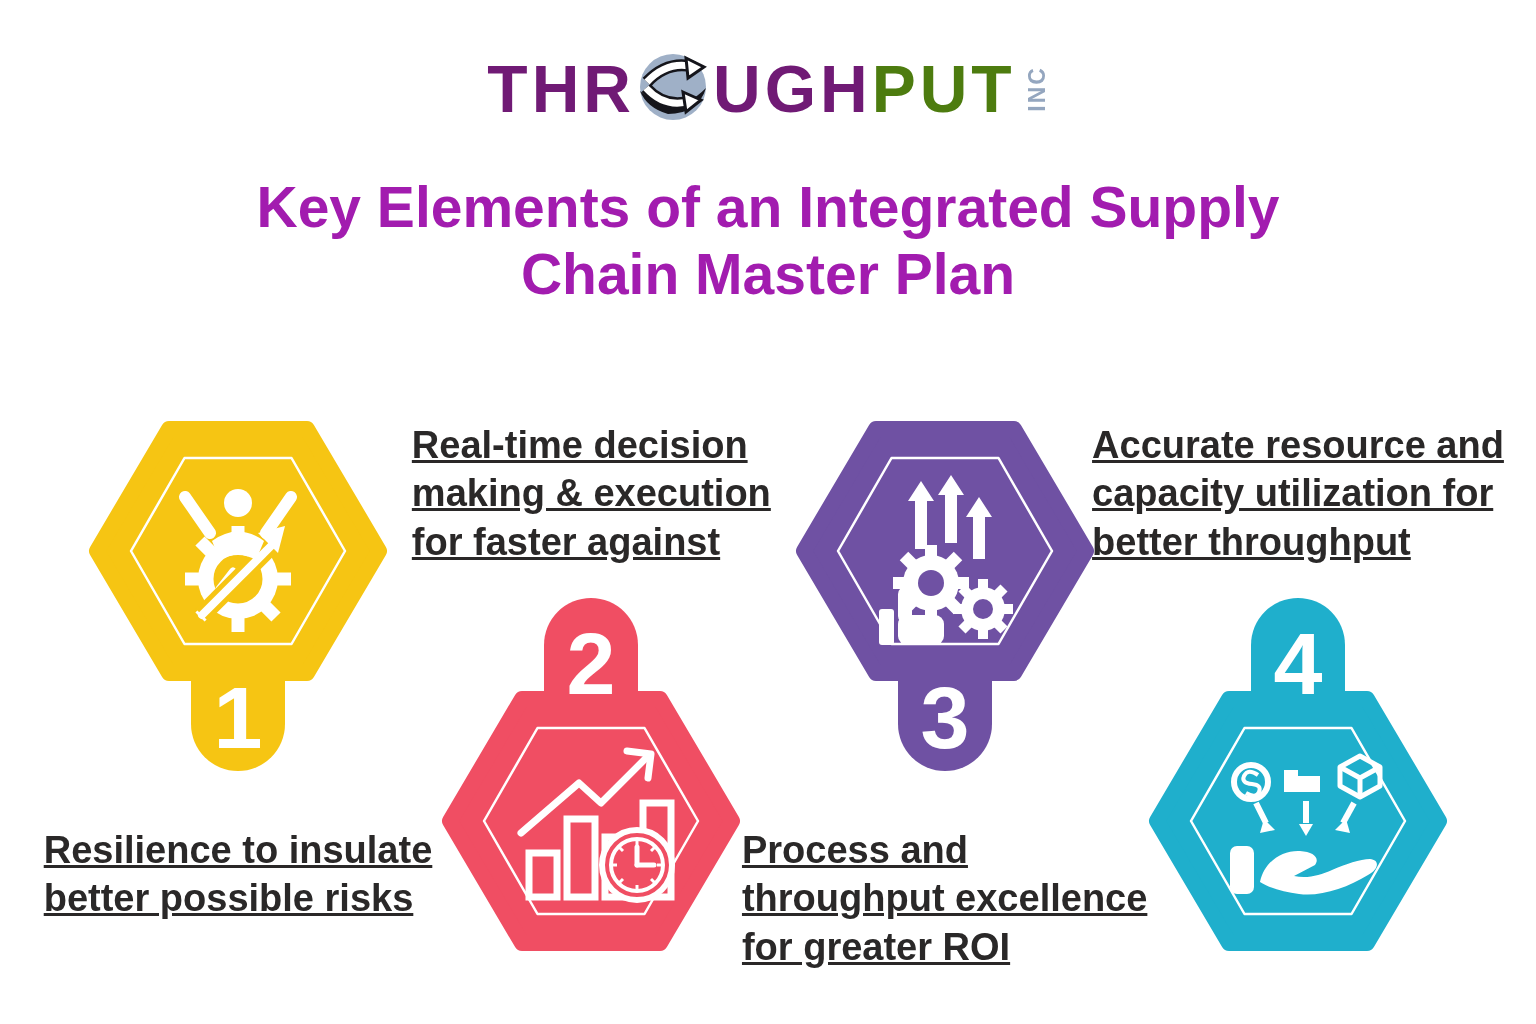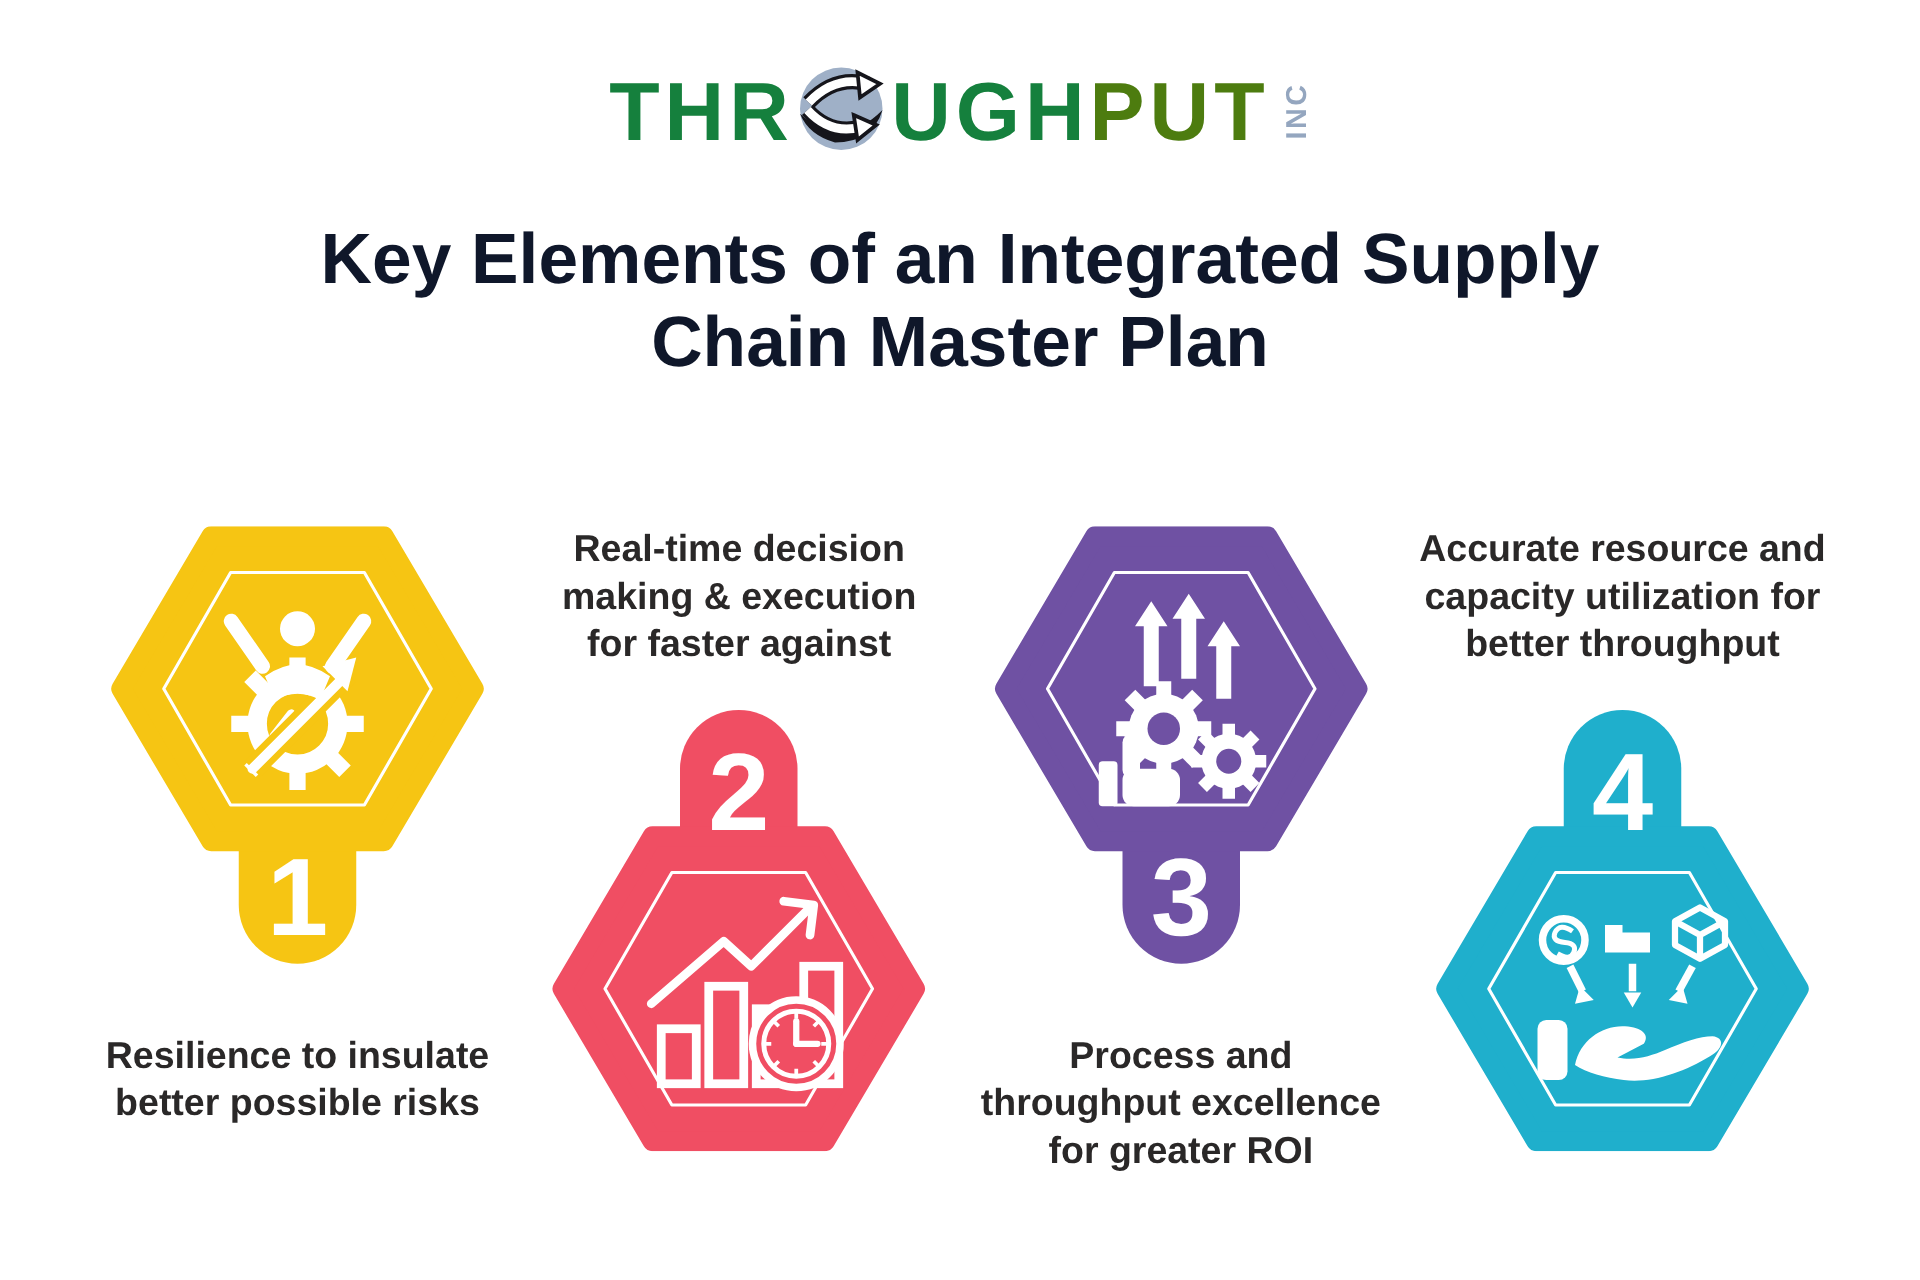--- a/index.html
+++ b/index.html
@@ -2,34 +2,34 @@
 <html><head>
 <meta charset="utf-8">
 <style>
   html,body{margin:0;padding:0;background:#fff;}
   body{width:1536px;height:1024px;overflow:hidden;font-family:"Liberation Sans",sans-serif;}
   .page{position:relative;width:1536px;height:1024px;background:#fff;}
 
   
   .logo-row{display:flex;justify-content:center;align-items:center;padding-top:46px;height:86px;}
   .logo-text{font-size:66px;font-weight:700;letter-spacing:4px;line-height:1;}
-  .logo-gray{color:#15803d;}
+  .logo-gray{color:#701a75;}
   .logo-black{color:#4d7c0f;}
   .globe{width:72px;height:72px;margin:0 4px 4px 2px;flex:0 0 auto;}
   .logo-inc{writing-mode:vertical-rl;transform:rotate(180deg);font-size:23px;font-weight:700;
             letter-spacing:2px;color:#94A6BF;margin-left:10px;line-height:1;}
 
   
-  .title{margin-top:42px;text-align:center;font-weight:700;font-size:57px;line-height:1.18;color:#0f172a;}
+  .title{margin-top:42px;text-align:center;font-weight:700;font-size:57px;line-height:1.18;color:#a21caf;}
 
   
   .row{margin-top:112px;display:flex;justify-content:space-between;align-items:flex-start;padding:0 64px;}
   .col{width:348px;display:flex;flex-direction:column;align-items:center;}
   .badge{width:300px;height:365px;display:block;}
-  .caption{text-align:center;font-size:30px;font-weight:600;color:#2A2828;line-height:1.28;}
+  .caption{text-align:left;font-size:38px;font-weight:600;color:#2A2828;line-height:1.28;text-decoration:underline;}
   .caption div{white-space:nowrap;}
   .col.down .caption{margin-top:40px;}
   .col.up  .caption{margin-bottom:20px;}
   .badge-number{font-family:"Liberation Sans",sans-serif;font-weight:700;font-size:88px;fill:#FFFFFF;}
   .inner-hex{fill:none;stroke:#FFFFFF;stroke-width:2.5;stroke-linejoin:round;}
   .wicon{fill:#FFFFFF;}
 </style>
 </head>
 <body>
 

